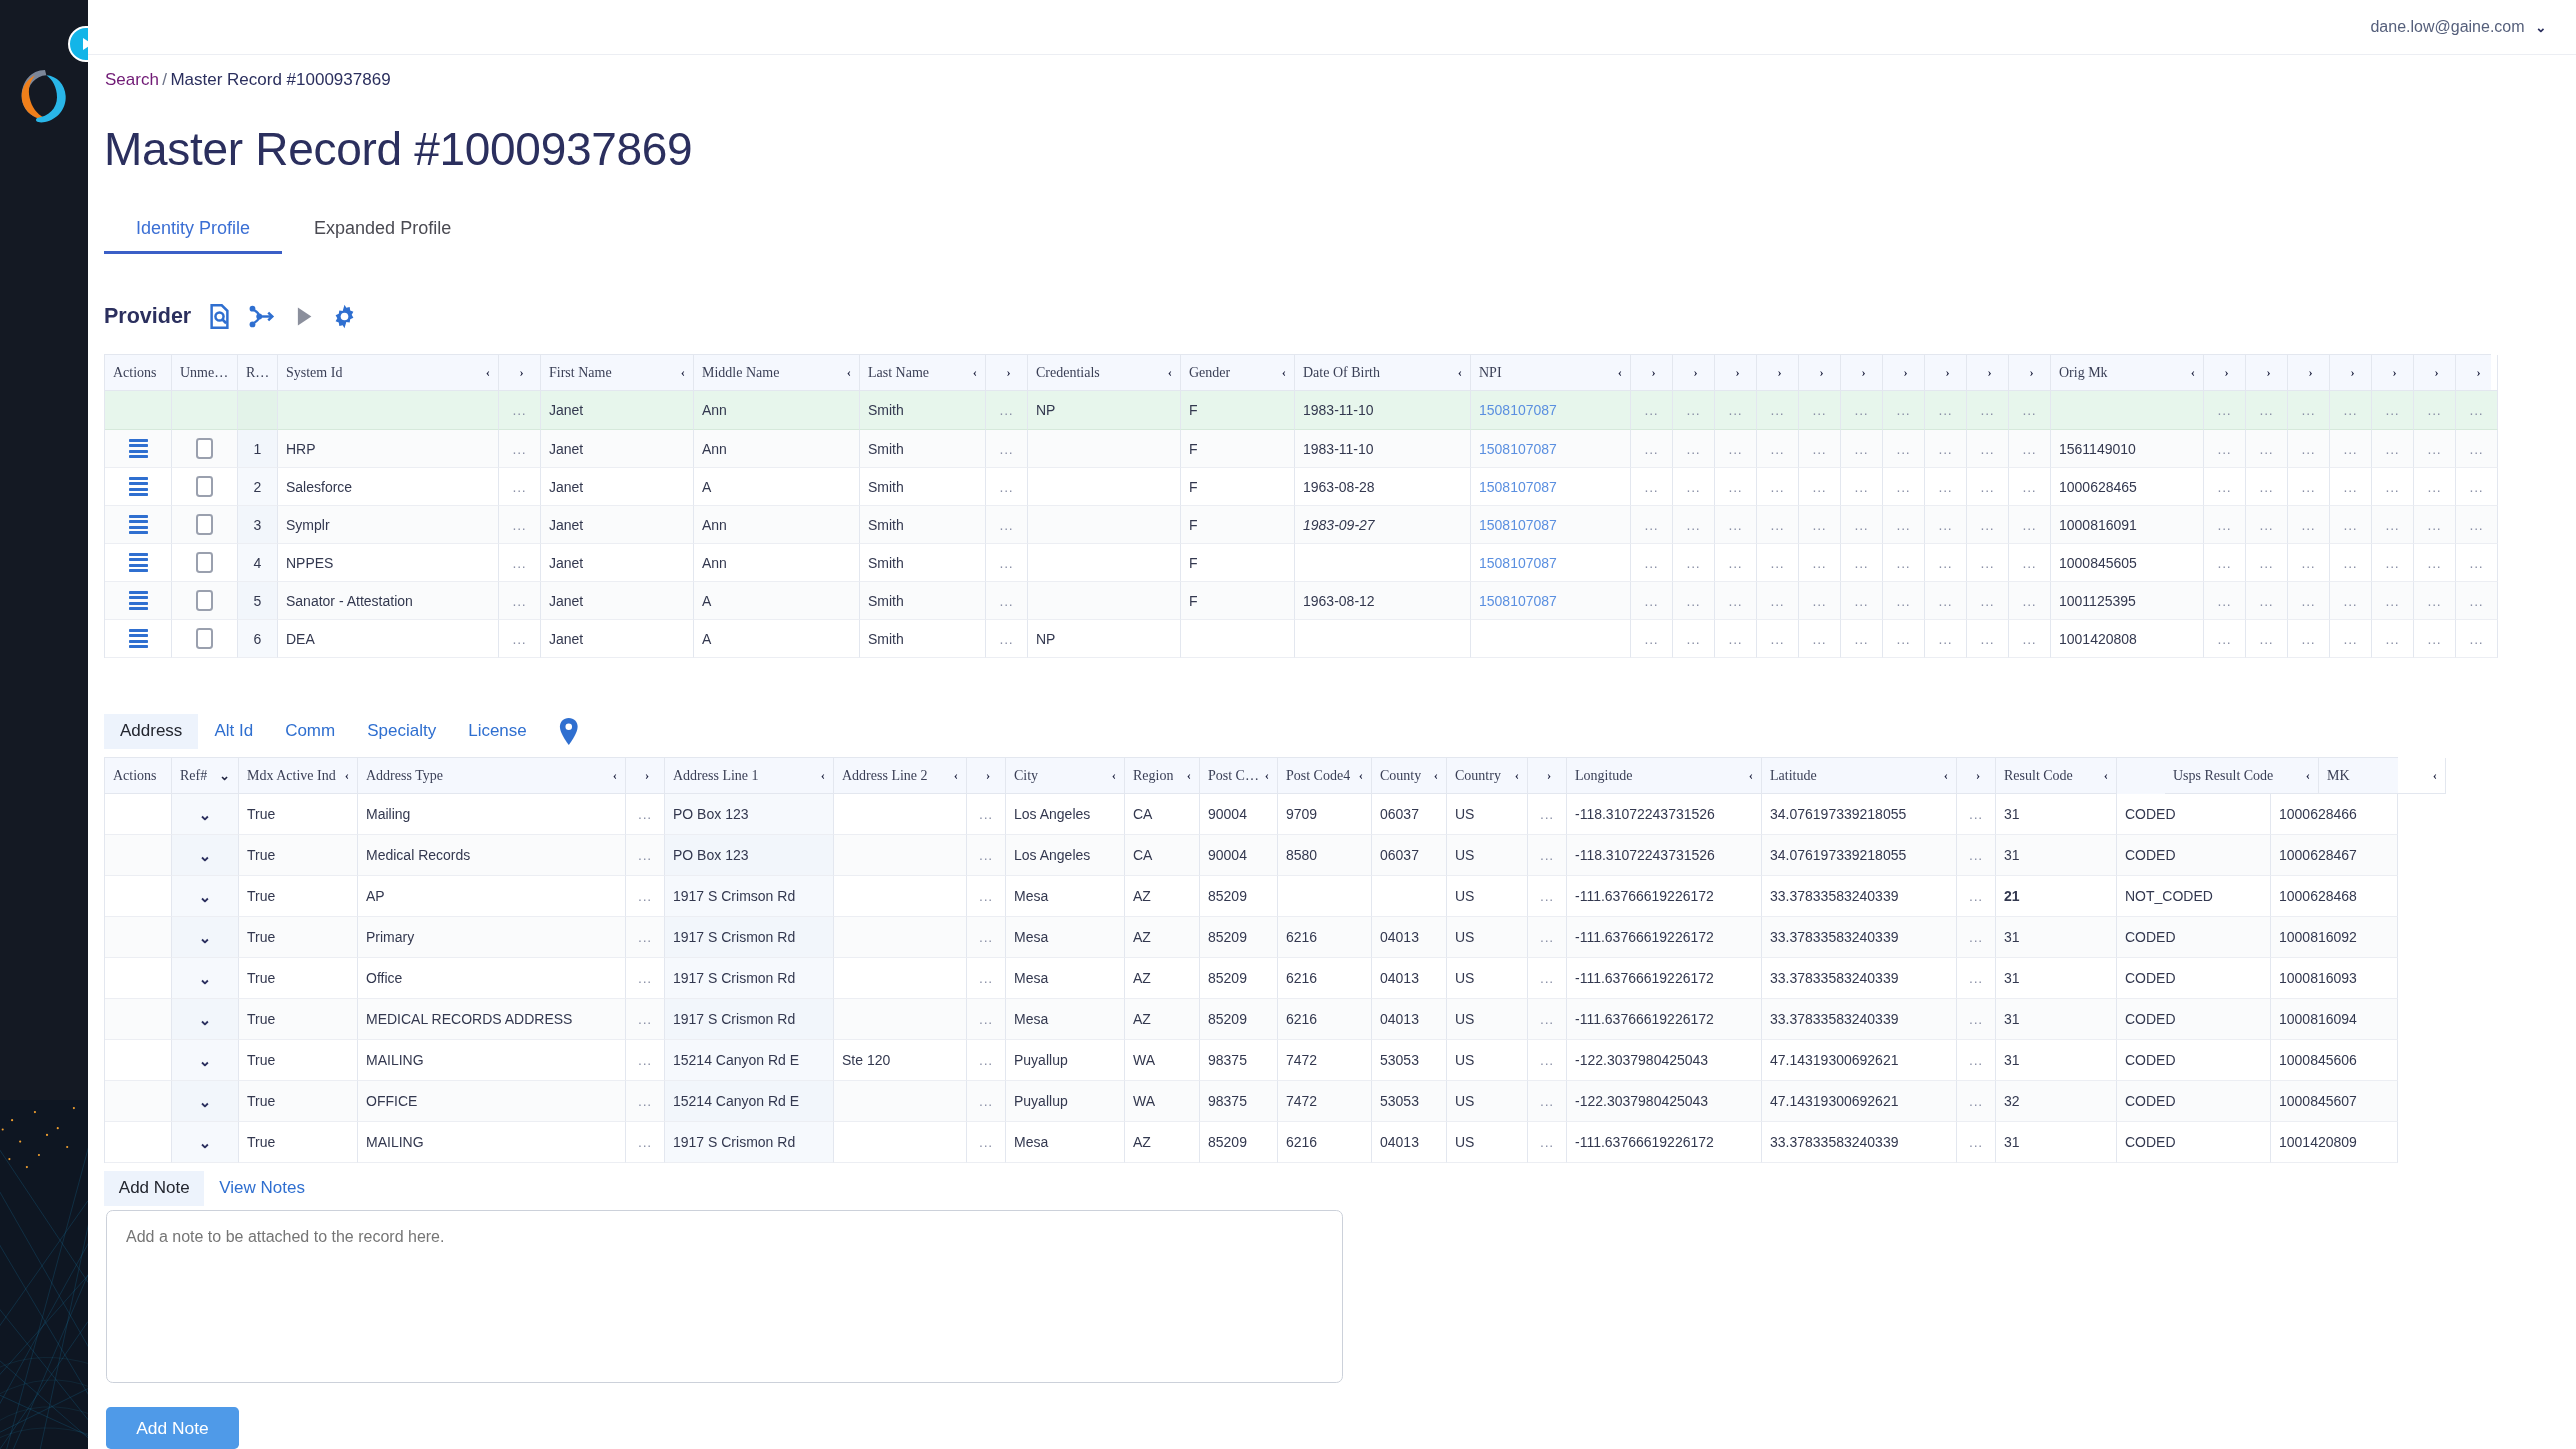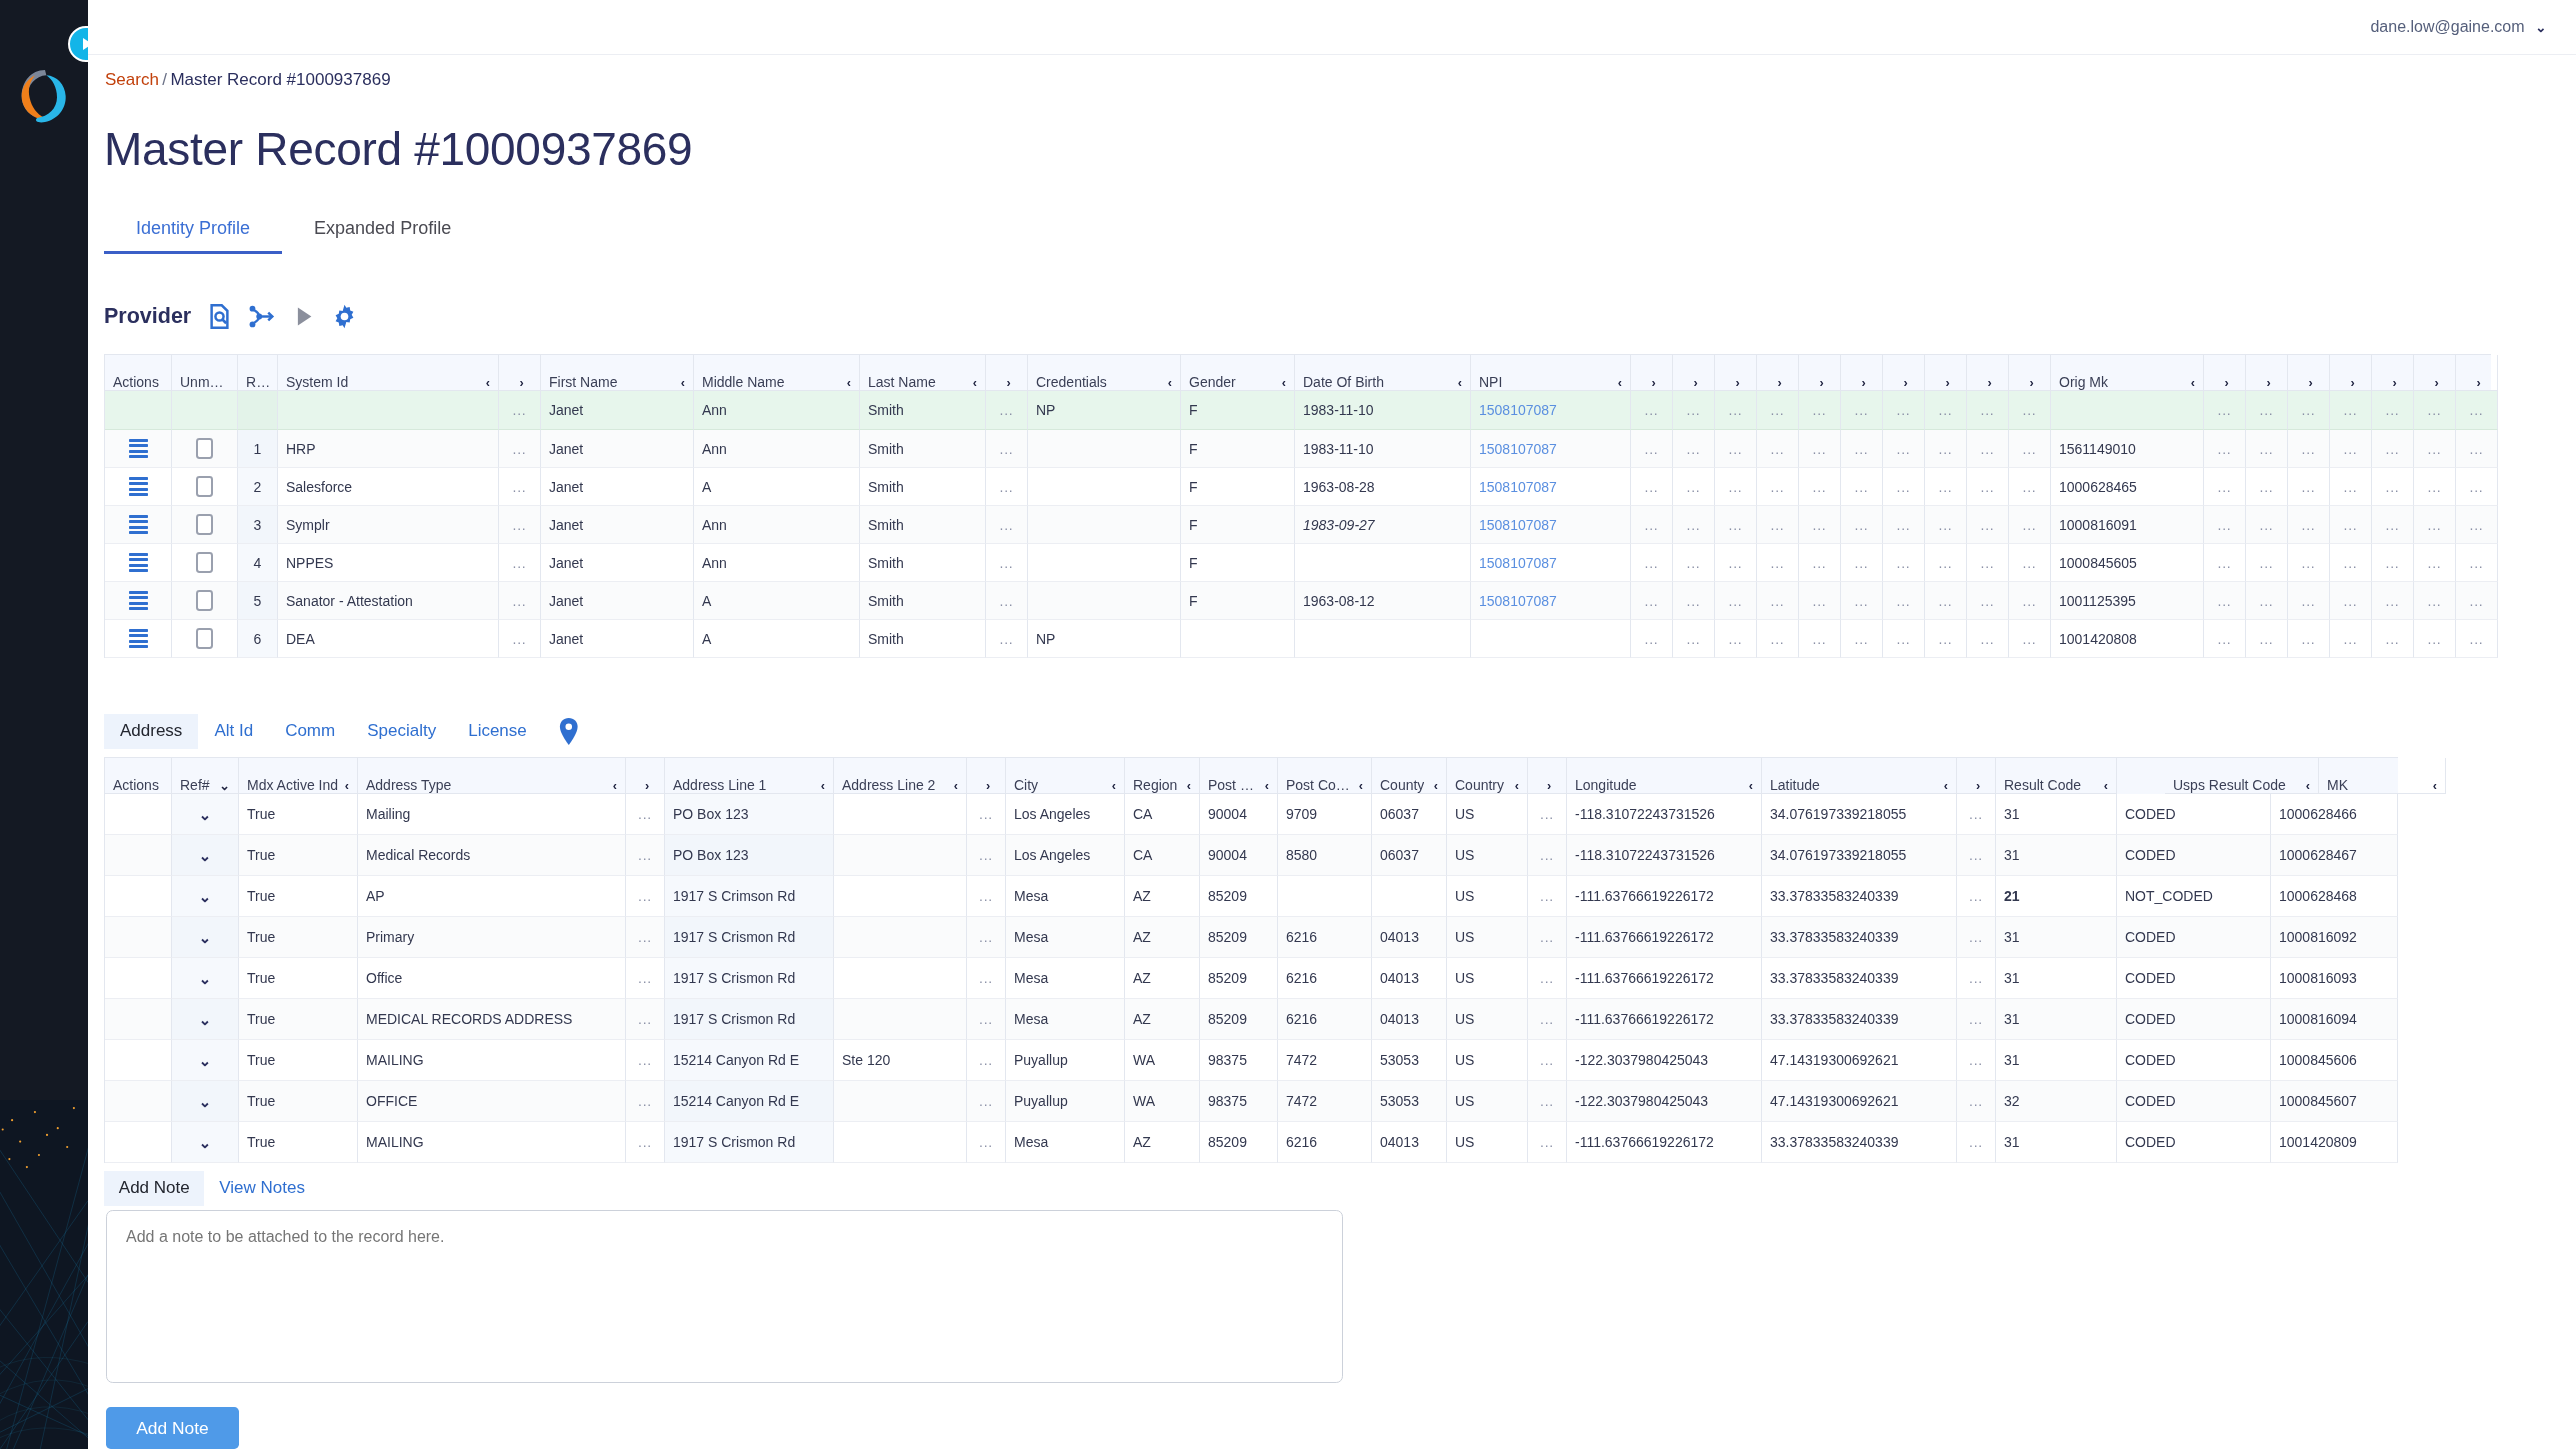--- a/index.html
+++ b/index.html
@@ -47,21 +47,21 @@
     font-size:16px; color:#555f7b;
     cursor:pointer;
   }
   #user-menu .chev { font-size:13.4px; color:#2b2f5e; font-weight:bold; }
 
   
   #crumb {
     position:absolute; left:105px; top:70px;
     font-size:17px; color:#2b2f5e;
   }
-  #crumb a { color:#c2410c; text-decoration:none; cursor:pointer; }
+  #crumb a { color:#701a75; text-decoration:none; cursor:pointer; }
   #crumb .sep { color:#6b7187; margin:0 3.4px; }
   #page-title {
     position:absolute; left:104px; top:91px;
     font-size:46px; font-weight:400; letter-spacing:-0.3px;
     color:#2b2f5e;
   }
 
   
   #main-tabs {
     position:absolute; left:104px; top:209px; display:flex; gap:0;
@@ -91,23 +91,23 @@
     border-top:0.7px solid #e3e7ef;
     border-left:0.7px solid #e3e7ef;
     font-size:14px;
     color:#33384f;
   }
   .grid .hrow {
     display:flex; background:#f5f8fe; height:36px; align-items:stretch;
   }
   .grid .hcell {
     border-right:0.7px solid #e3e7ef; border-bottom:0.7px solid #e3e7ef;
-    display:flex; align-items:flex-end; justify-content:space-between;
+    display:flex; align-items:center; justify-content:space-between;
     padding:0 8px; font-size:14px; color:#3a3f56; white-space:nowrap;
-    overflow:hidden; cursor:pointer;
+    overflow:hidden; cursor:pointer;font-family:Liberation Serif, serif;
   }
   .grid .hcell .hlabel { overflow:hidden; text-overflow:ellipsis; }
   .grid .hcell .arrow { color:#1f2340; font-size:12.7px; font-weight:bold; margin-left:4px; }
   .grid .hcell.onlyarrow { justify-content:center; }
   .grid .row { display:flex; align-items:stretch; }
   .grid .cell {
     border-right:0.7px solid #e3e7ef; border-bottom:0.7px solid #eceef3;
     display:flex; align-items:center; padding:0 8px;
     white-space:nowrap; overflow:hidden;
   }

